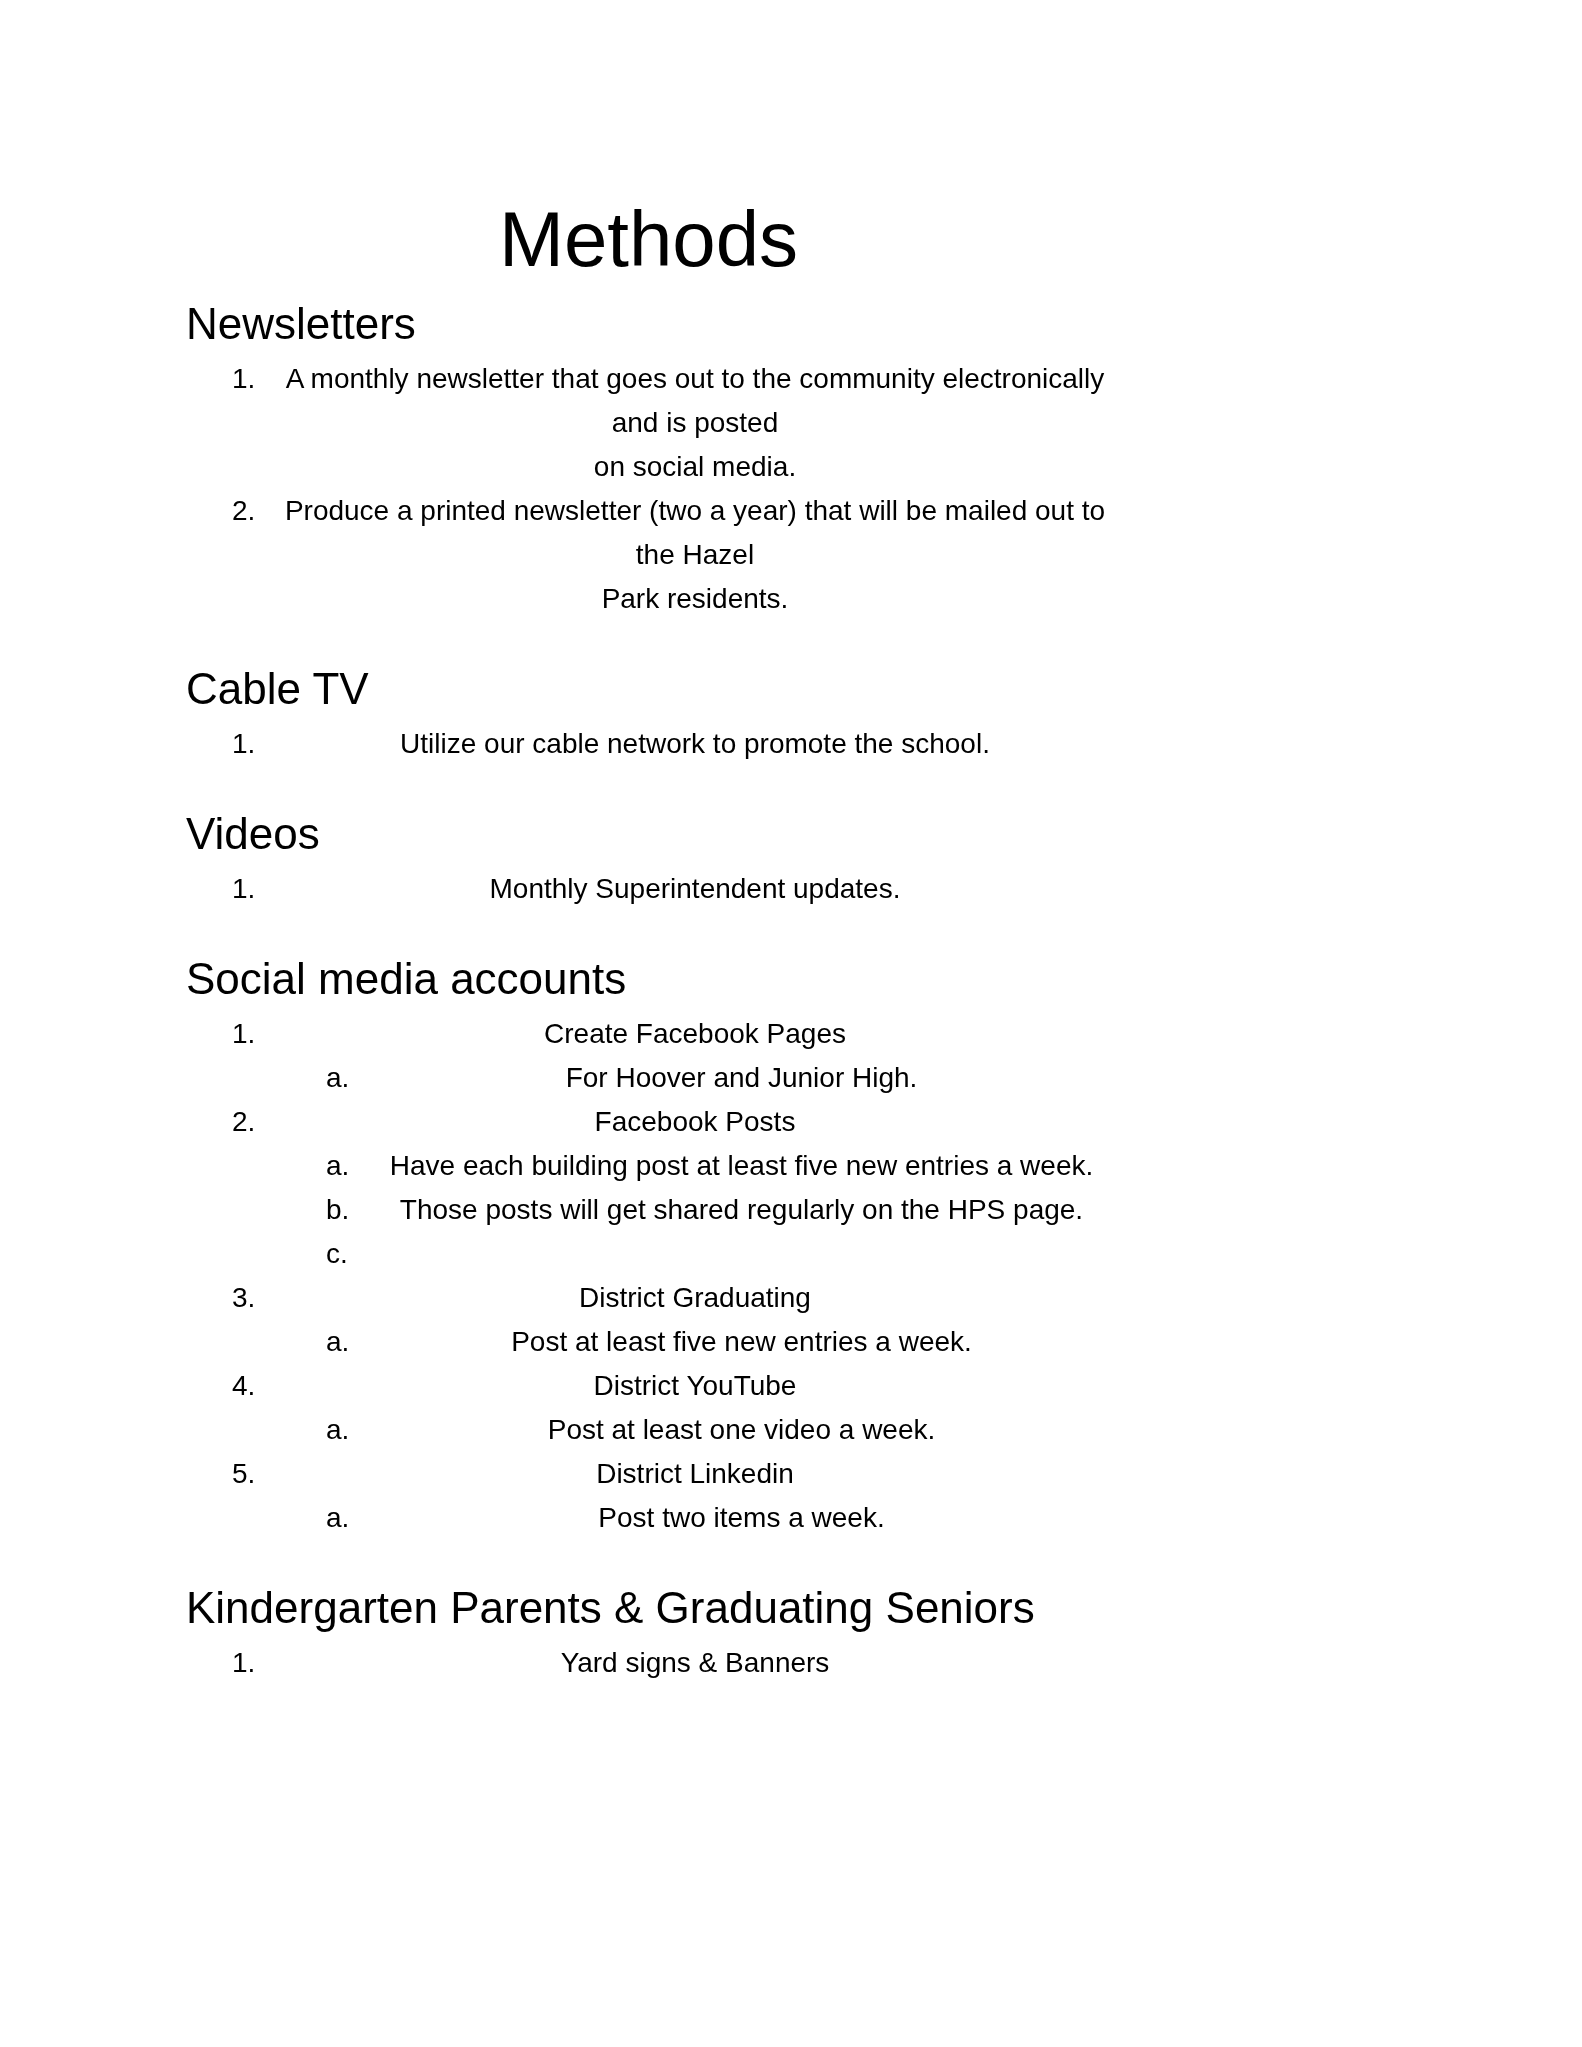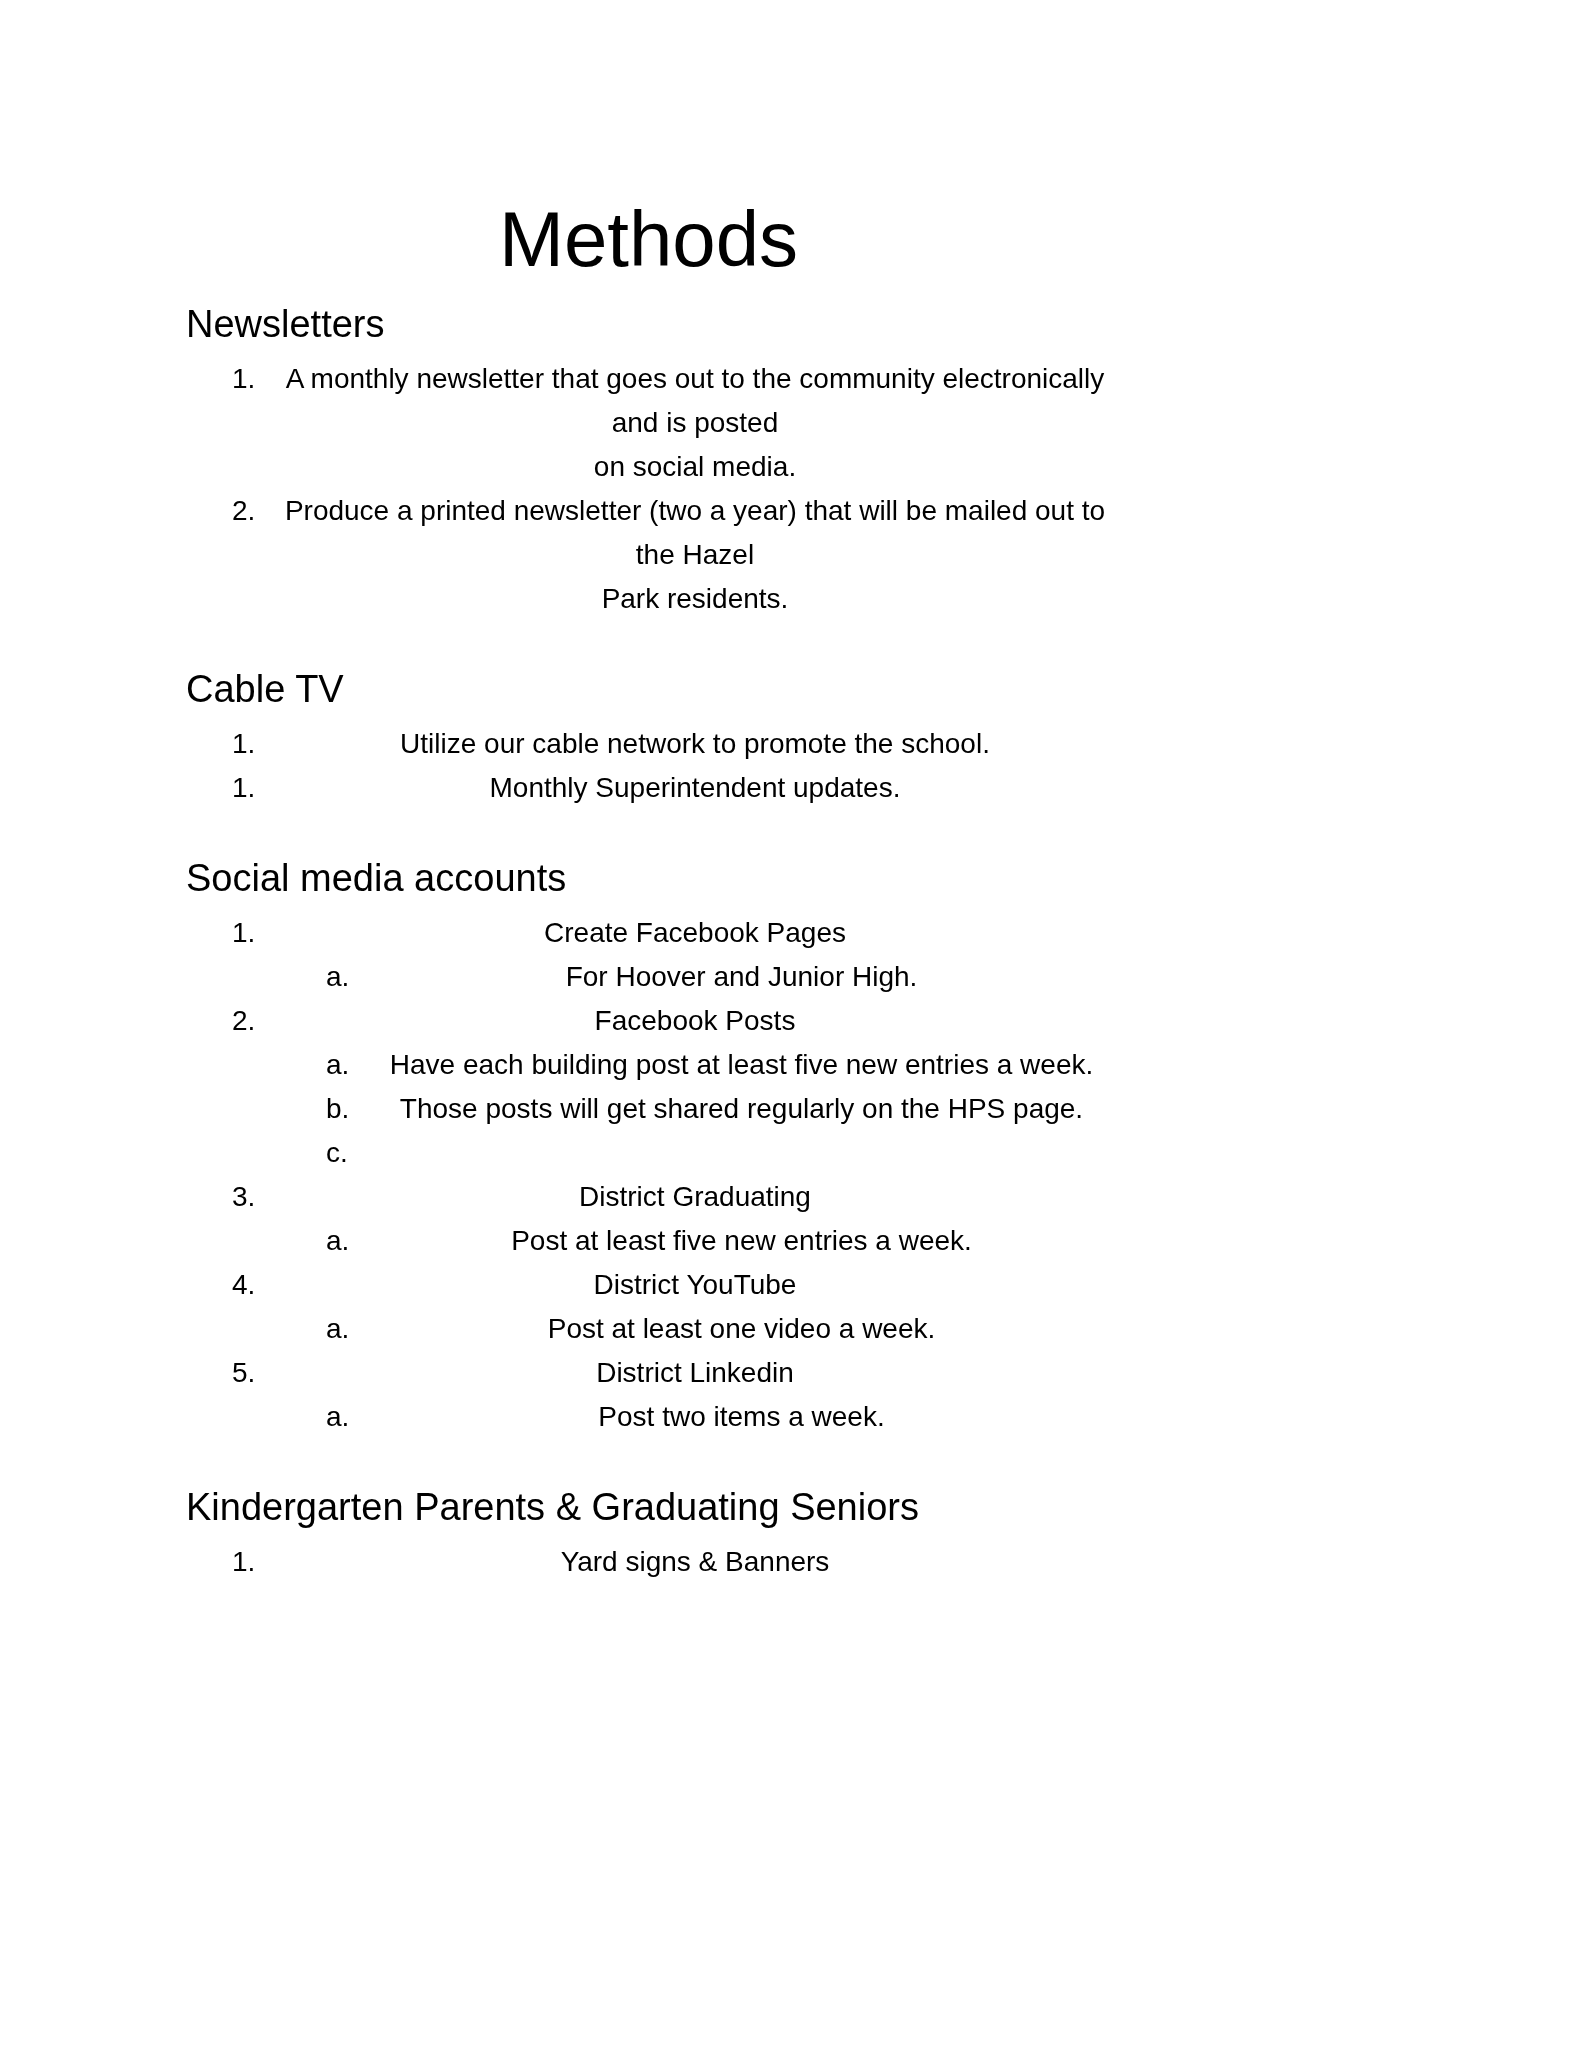--- a/index.html
+++ b/index.html
@@ -20,21 +20,21 @@
   }
   h1.doc-title {
     font-size: 78px;
     line-height: 84px;
     font-weight: 400;
     margin: 197px 0 0 0;
     text-align: center;
     letter-spacing: 0;
   }
   h2.section-heading {
-    font-size: 38px;
+    font-size: 44px;
     line-height: 44px;
     font-weight: 400;
     margin: 46px 0 11px 0;
   }
   section.doc-section:first-of-type h2.section-heading {
     margin-top: 21px;
   }
   .row {
     display: flex;
     align-items: flex-start;
@@ -69,20 +69,21 @@
 
   <section class="doc-section">
     <h2 class="section-heading">Cable TV</h2>
     <div class="row l1">
       <span class="marker">1.</span>
       <span class="text">Utilize our cable network to promote the school.</span>
     </div>
   </section>
 
   <section class="doc-section">
+    <h2 class="section-heading">Videos</h2>
     <div class="row l1">
       <span class="marker">1.</span>
       <span class="text">Monthly Superintendent updates.</span>
     </div>
   </section>
 
   <section class="doc-section">
     <h2 class="section-heading">Social media accounts</h2>
 
     <div class="row l1">

